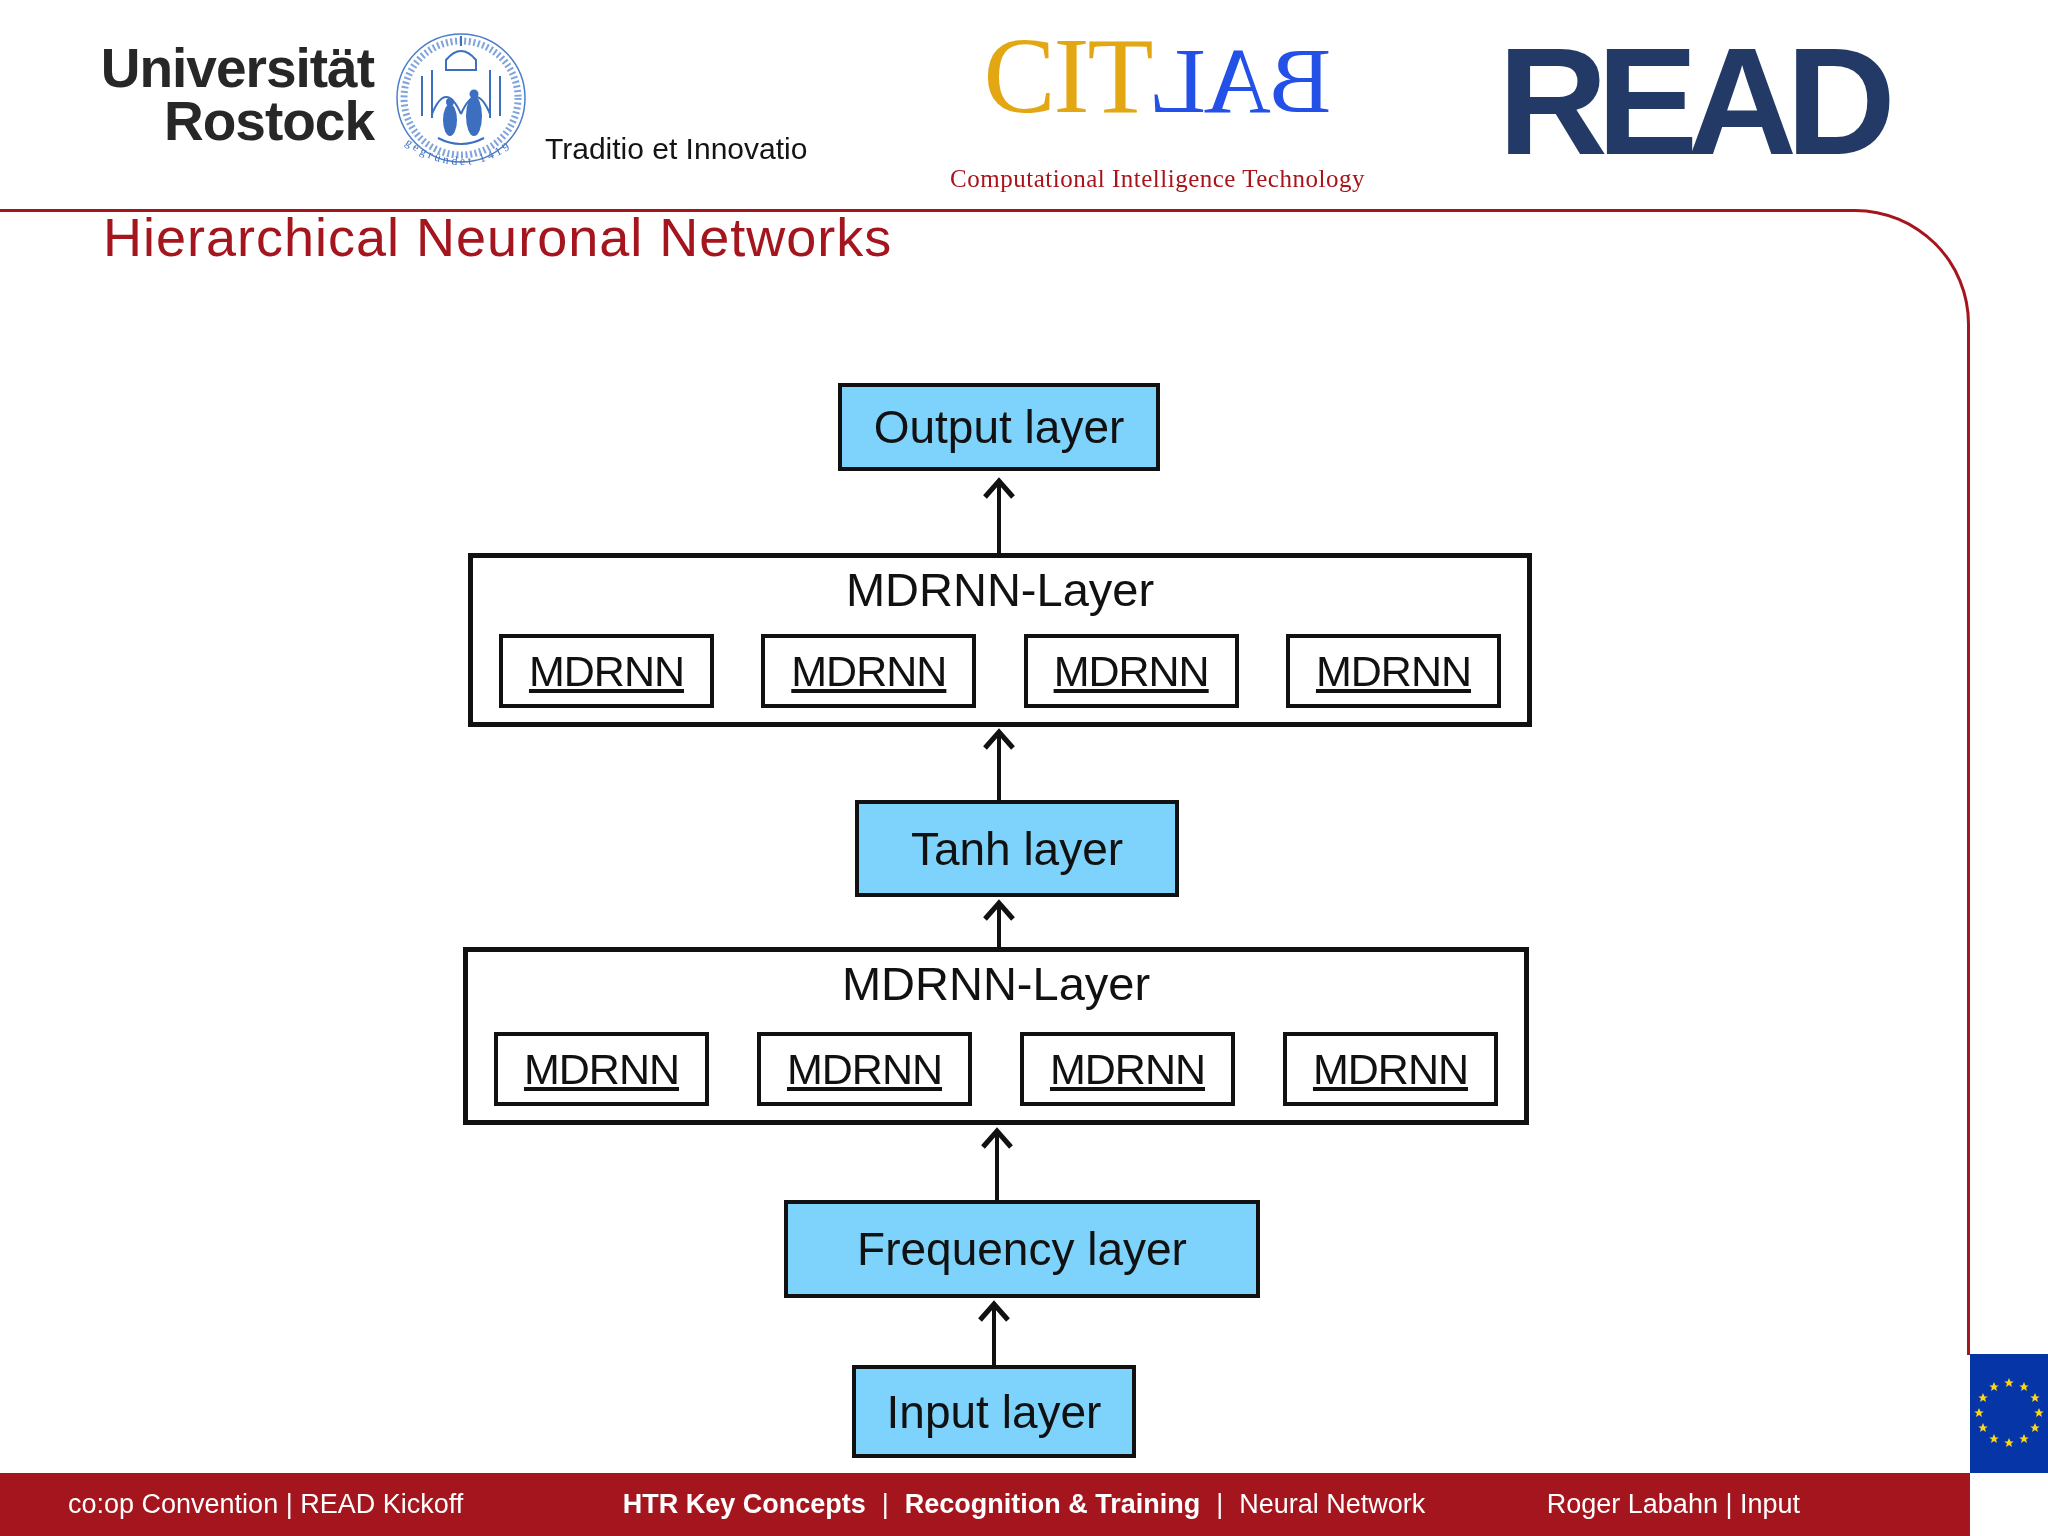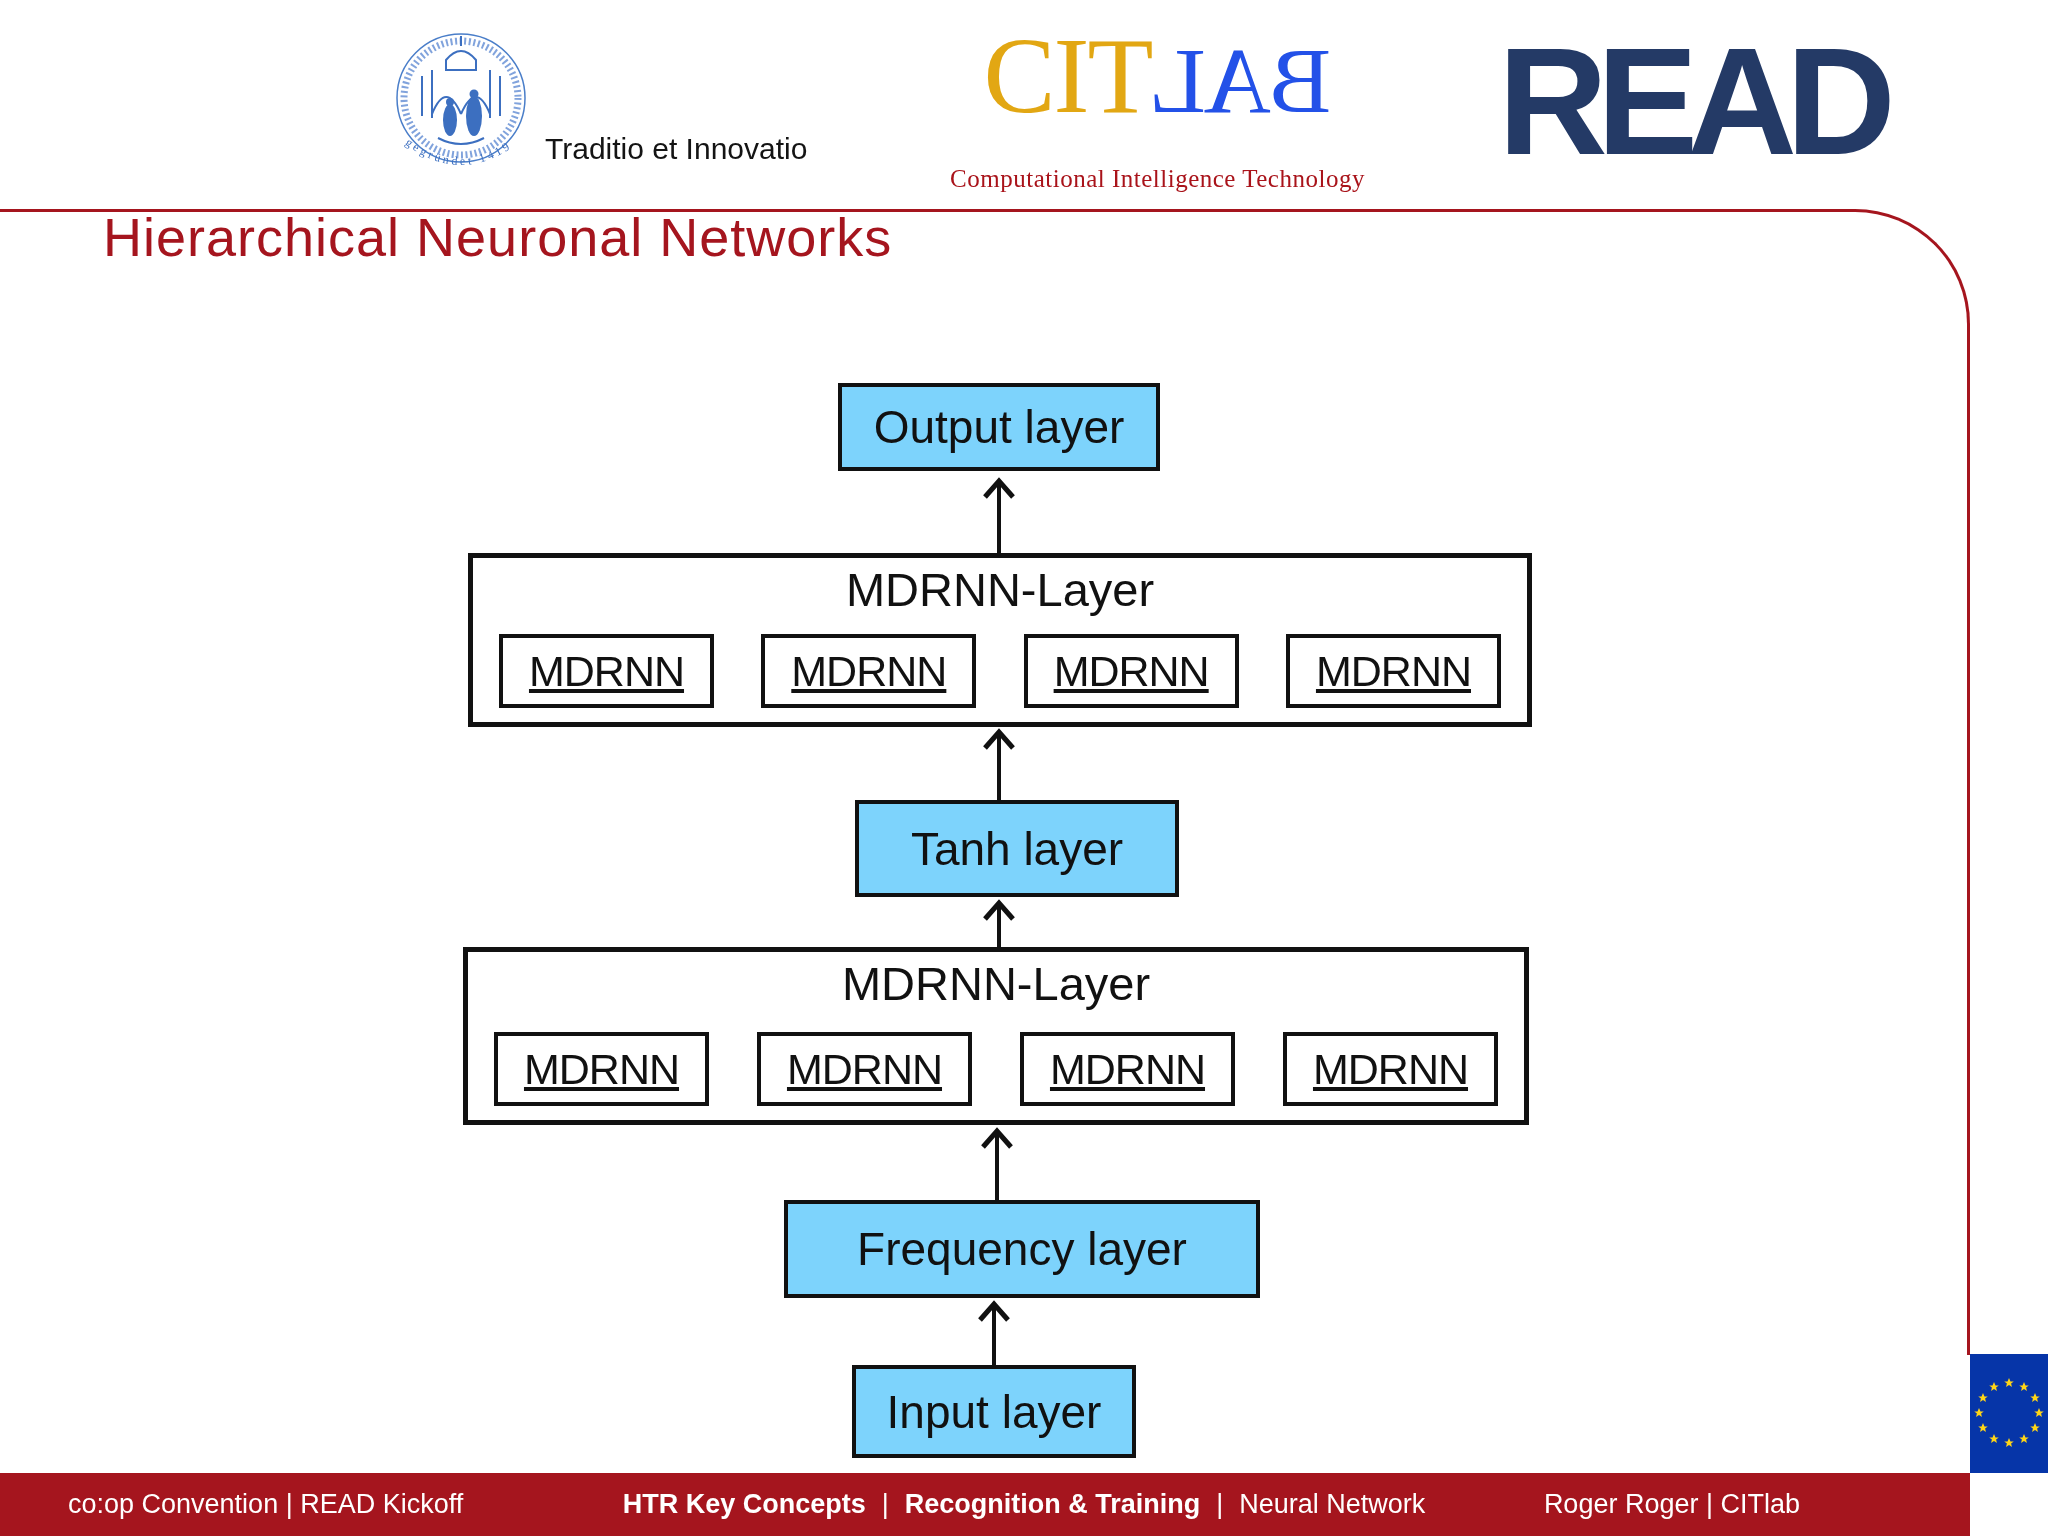--- a/index.html
+++ b/index.html
@@ -92,20 +92,24 @@
   }
   .footer-center .fbold { font-weight: 700; }
   .footer-center .fsep { margin: 0 16px; font-weight: 400; }
   .footer-right { position: absolute; right: 170px; white-space: nowrap; }
 </style>
 </head>
 <body>
 
 <div id="slide">
 
+  <div class="uni-text">
+    <div>Universität</div>
+    <div>Rostock</div>
+  </div>
 
   <svg class="seal" width="150" height="168" viewBox="0 0 150 168">
     <circle cx="73" cy="80" r="64" fill="#ffffff" stroke="#4a7ec9" stroke-width="1.5"></circle>
     <circle cx="73" cy="80" r="57" fill="none" stroke="#6b93d6" stroke-width="7" stroke-dasharray="2 2.6" opacity="0.85"></circle>
     <g fill="none" stroke="#3c6fc0" stroke-width="2">
       <path d="M58 42 Q73 24 88 42 L88 52 L58 52 Z"></path>
       <line x1="73" y1="18" x2="73" y2="28"></line>
       <path d="M44 96 Q58 62 73 96"></path>
       <path d="M73 96 Q88 62 102 96"></path>
       <line x1="44" y1="52" x2="44" y2="100"></line>
@@ -201,16 +205,16 @@
       <use href="#star" transform="translate(13,74)"></use>
       <use href="#star" transform="translate(9,59)"></use>
       <use href="#star" transform="translate(13,44)"></use>
       <use href="#star" transform="translate(24,33)"></use>
     </g>
   </svg>
 
   <div class="footer-bar">
     <div class="footer-center"><span class="fbold">HTR Key Concepts</span><span class="fsep">|</span><span class="fbold">Recognition &amp; Training</span><span class="fsep">|</span><span>Neural Network</span></div>
     <div class="footer-left">co:op Convention  |  READ Kickoff</div>
-    <div class="footer-right">Roger Roger  |  CITlab</div>
+    <div class="footer-right">Roger Labahn  |  Input</div>
   </div>
 
 </div>
 
 </body></html>

